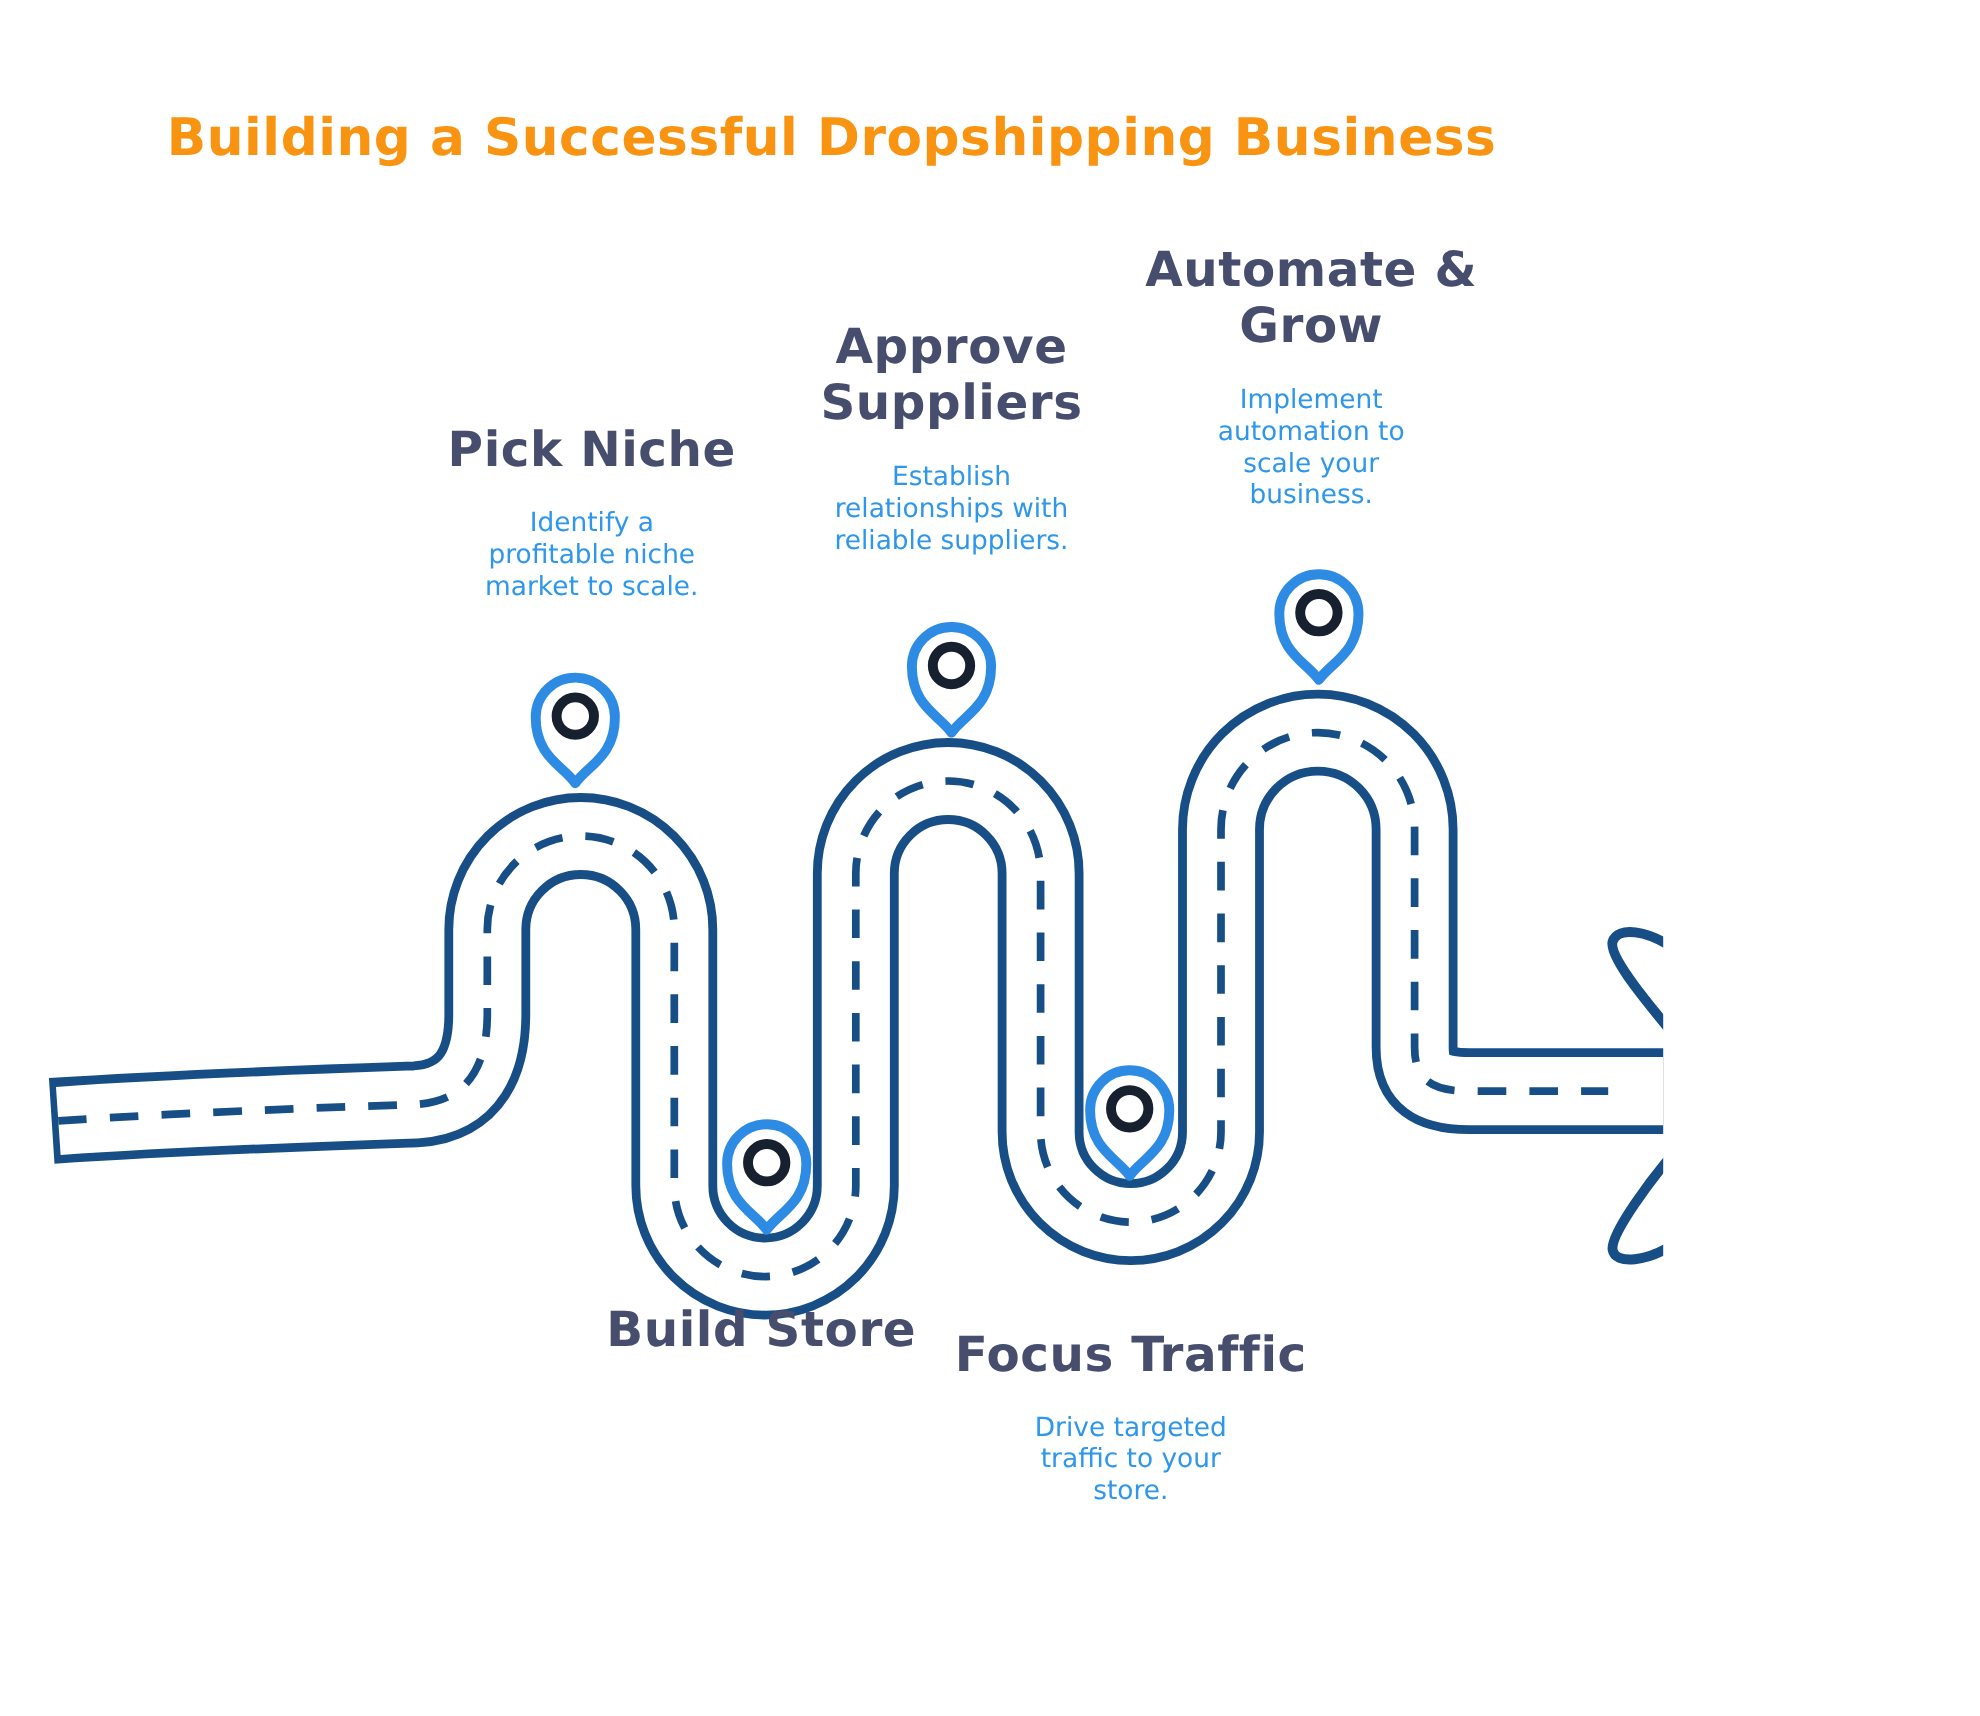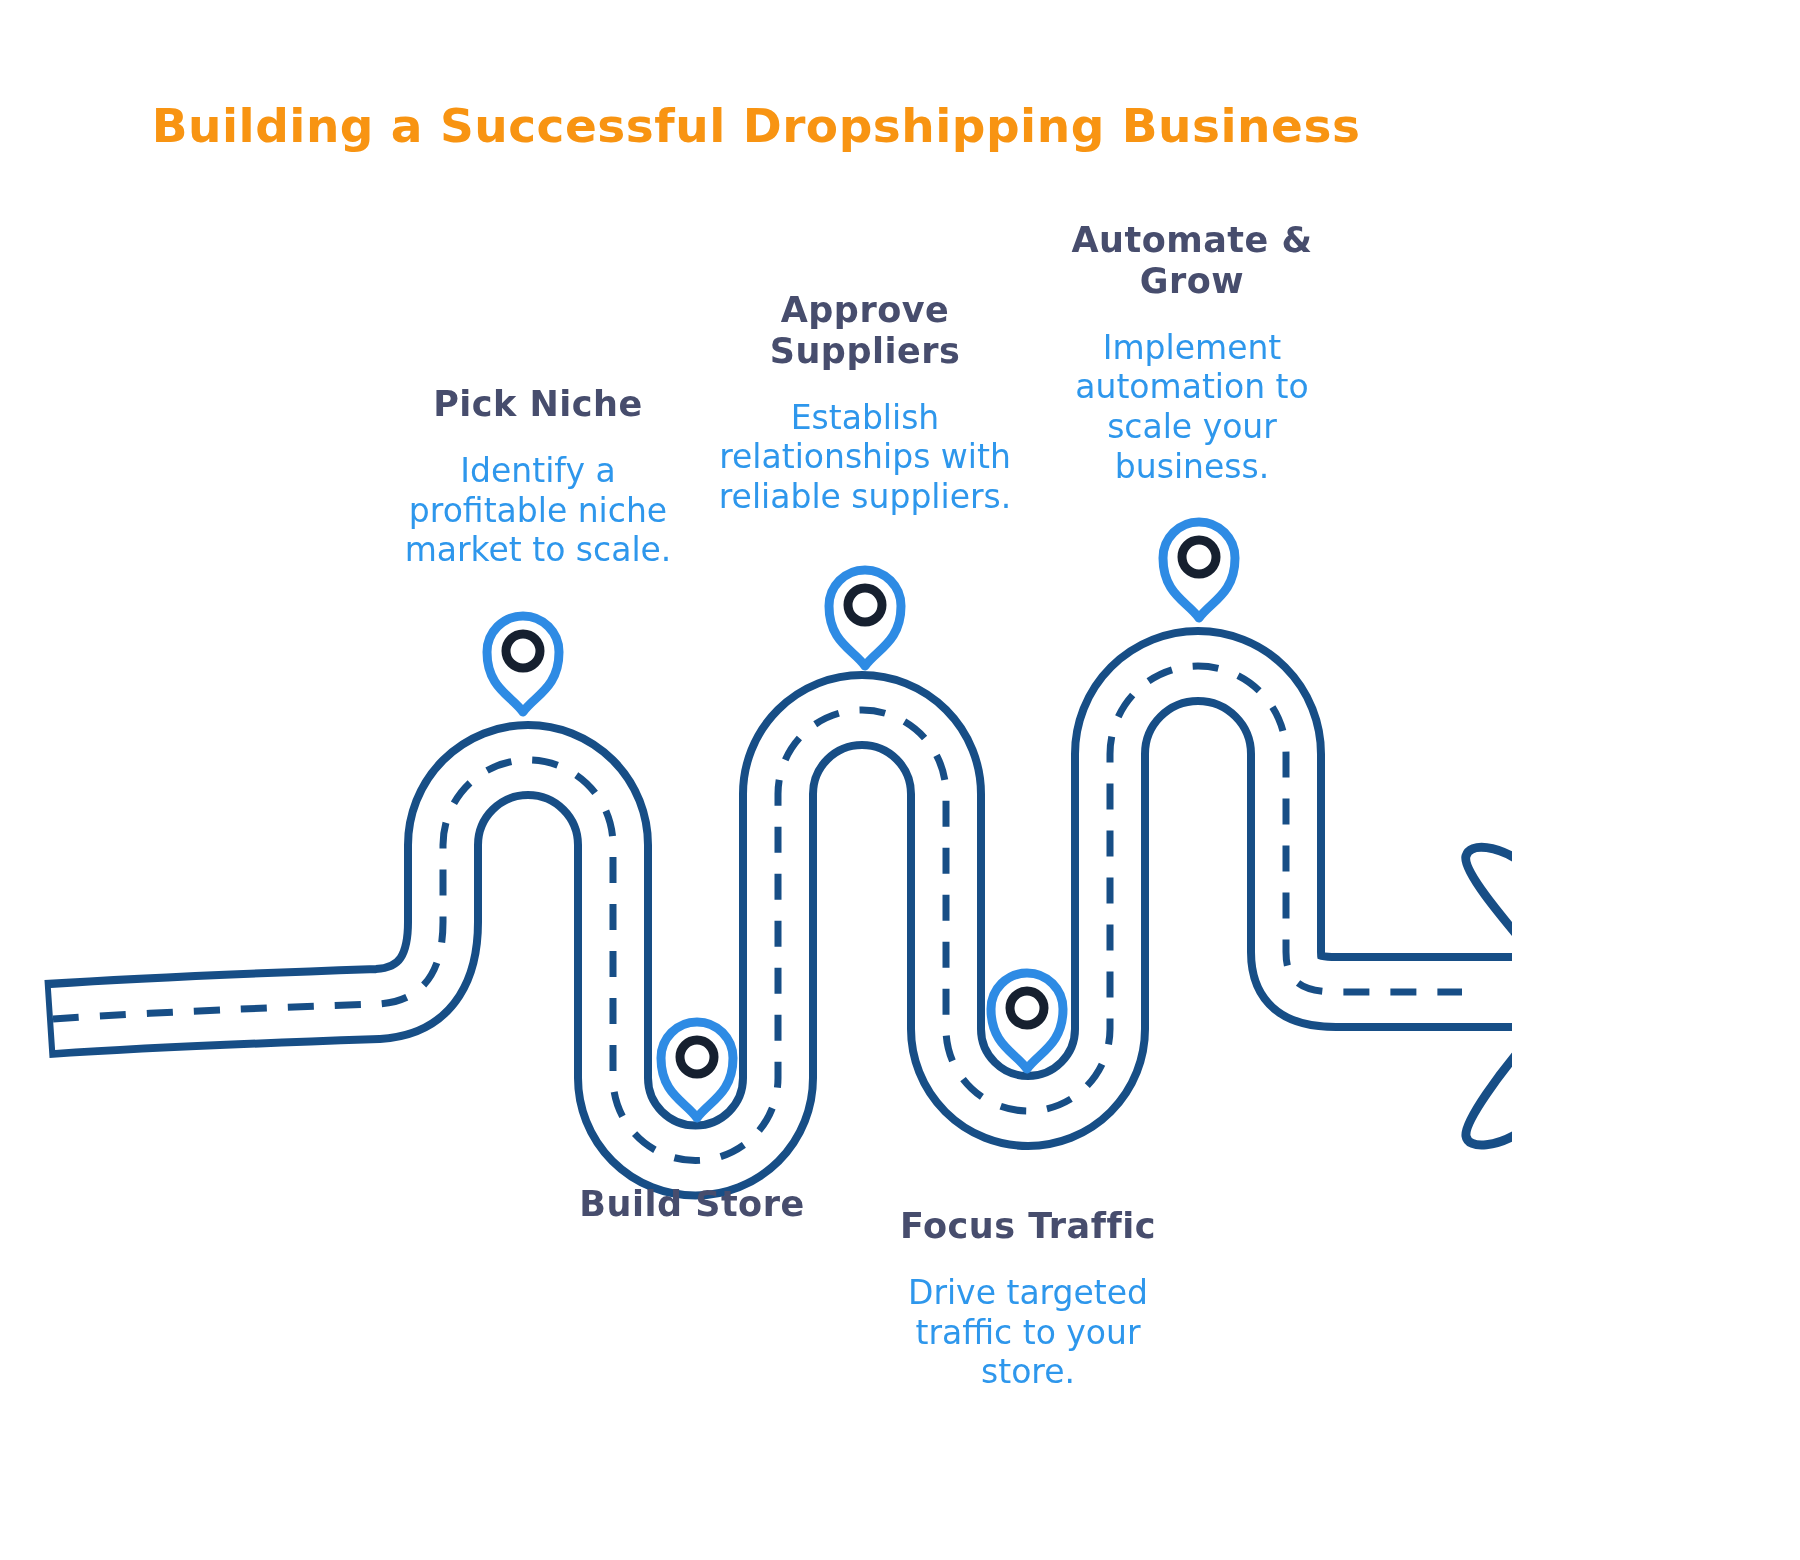--- a/index.html
+++ b/index.html
@@ -15,25 +15,25 @@
     left:0;right:0;top:98px;
     text-align:center;
     font-size:47px;
     font-weight:bold;
     letter-spacing:.5px;
     color:#F89412;
   }
   .roadmap-svg{position:absolute;left:0;top:0;width:1800px;height:1560px;}
   .step{position:absolute;width:420px;text-align:center;}
   .step-title{
-    font-size:35px;font-weight:bold;color:#474D6D;
+    font-size:44px;font-weight:bold;color:#474D6D;
     line-height:1.17;white-space:pre-line;letter-spacing:.5px;
   }
   .step-desc{
-    margin-top:26px;font-size:33px;color:#2E97EC;
+    margin-top:26px;font-size:24px;color:#2E97EC;
     line-height:1.2;white-space:pre-line;
   }
   .step-pick-niche      {left:328px; top:384px;}
   .step-approve-suppliers{left:655px; top:290px;}
   .step-automate-grow   {left:982px; top:220px;}
   .step-build-store     {left:482px; top:1184px;}
   .step-focus-traffic   {left:818px; top:1206px;}
 </style>
 </head>
 <body>

